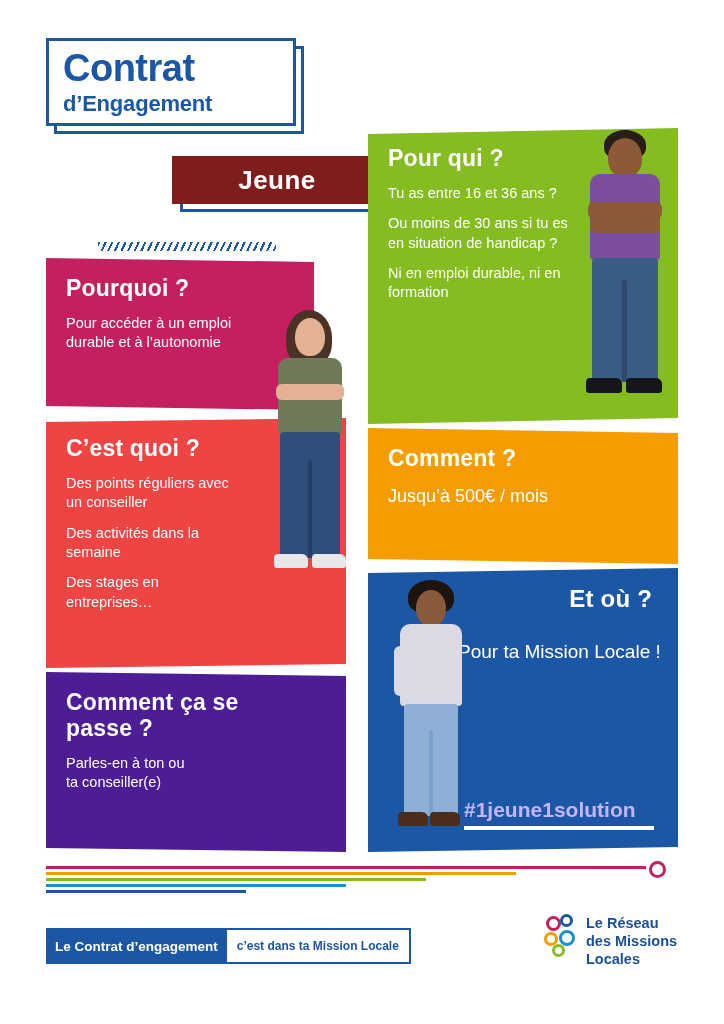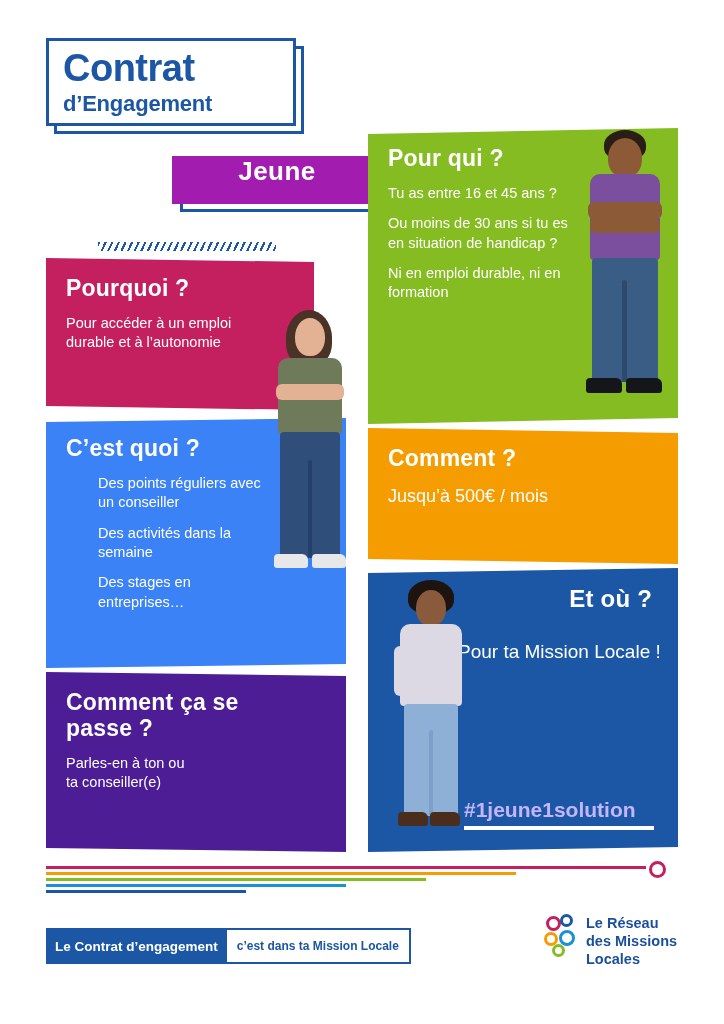--- a/index.html
+++ b/index.html
@@ -55,23 +55,23 @@
   .jeune-shadow {
     position: absolute;
     left: 134px; top: 126px;
     width: 210px; height: 48px;
     border: 3px solid #1b57a5;
   }
   .jeune-box {
     position: absolute;
     left: 126px; top: 118px;
     width: 210px; height: 48px;
-    background: #a21caf;
+    background: #7f1d1d;
     display: flex;
-    align-items: flex-start;
+    align-items: center;
     justify-content: center;
   }
   .jeune-text {
     color: #ffffff;
     font-size: 26px;
     font-weight: bold;
     letter-spacing: 0.5px;
   }
   .title-hatch {
     position: absolute;
@@ -117,24 +117,24 @@
     background: #85bc22;
     clip-path: polygon(0 6px, 100% 0, 100% calc(100% - 6px), 0 100%);
   }
   #panel-pourqui h2 { color: #ffffff; }
   #panel-pourqui .narrow { max-width: 180px; }
 
   
   #panel-cestquoi {
     left: 46px; top: 418px;
     width: 300px; height: 250px;
-    background: #3b82f6;
+    background: #ef4444;
     clip-path: polygon(0 4px, 100% 0, 100% calc(100% - 4px), 0 100%);
   }
-  #panel-cestquoi .narrow { max-width: 175px; margin-left: 32px; }
+  #panel-cestquoi .narrow { max-width: 175px; }
 
   
   #panel-combien {
     left: 368px; top: 428px;
     width: 310px; height: 136px;
     background: #f49c00;
     clip-path: polygon(0 0, 100% 5px, 100% 100%, 0 calc(100% - 5px));
   }
 
   
@@ -270,21 +270,21 @@
     </div>
     <div class="jeune-shadow"></div>
     <div class="jeune-box">
       <span class="jeune-text">Jeune</span>
     </div>
     <div class="title-hatch"></div>
   </div>
 
   <div class="panel" id="panel-pourqui">
     <h2>Pour qui ?</h2>
-    <p class="narrow">Tu as entre 16 et 45 ans ?</p>
+    <p class="narrow">Tu as entre 16 et 36 ans ?</p>
     <p class="narrow">Ou moins de 30 ans si tu es en situation de handicap ?</p>
     <p class="narrow">Ni en emploi durable, ni en formation</p>
   </div>
 
   <div class="person" id="person-boy">
     <div class="p-hair" style="left:44px; top:0px; width:42px; height:30px; background:#2a1d16;"></div>
     <div class="p-head" style="left:48px; top:8px; width:34px; height:40px; background:#8c5a37;"></div>
     <div class="p-torso" style="left:30px; top:44px; width:70px; height:86px; background:#7b4e9e;"></div>
     <div class="p-arm" style="left:28px; top:72px; width:74px; height:17px; background:#8c5a37;"></div>
     <div class="p-arm" style="left:30px; top:88px; width:70px; height:15px; background:#8c5a37;"></div>

